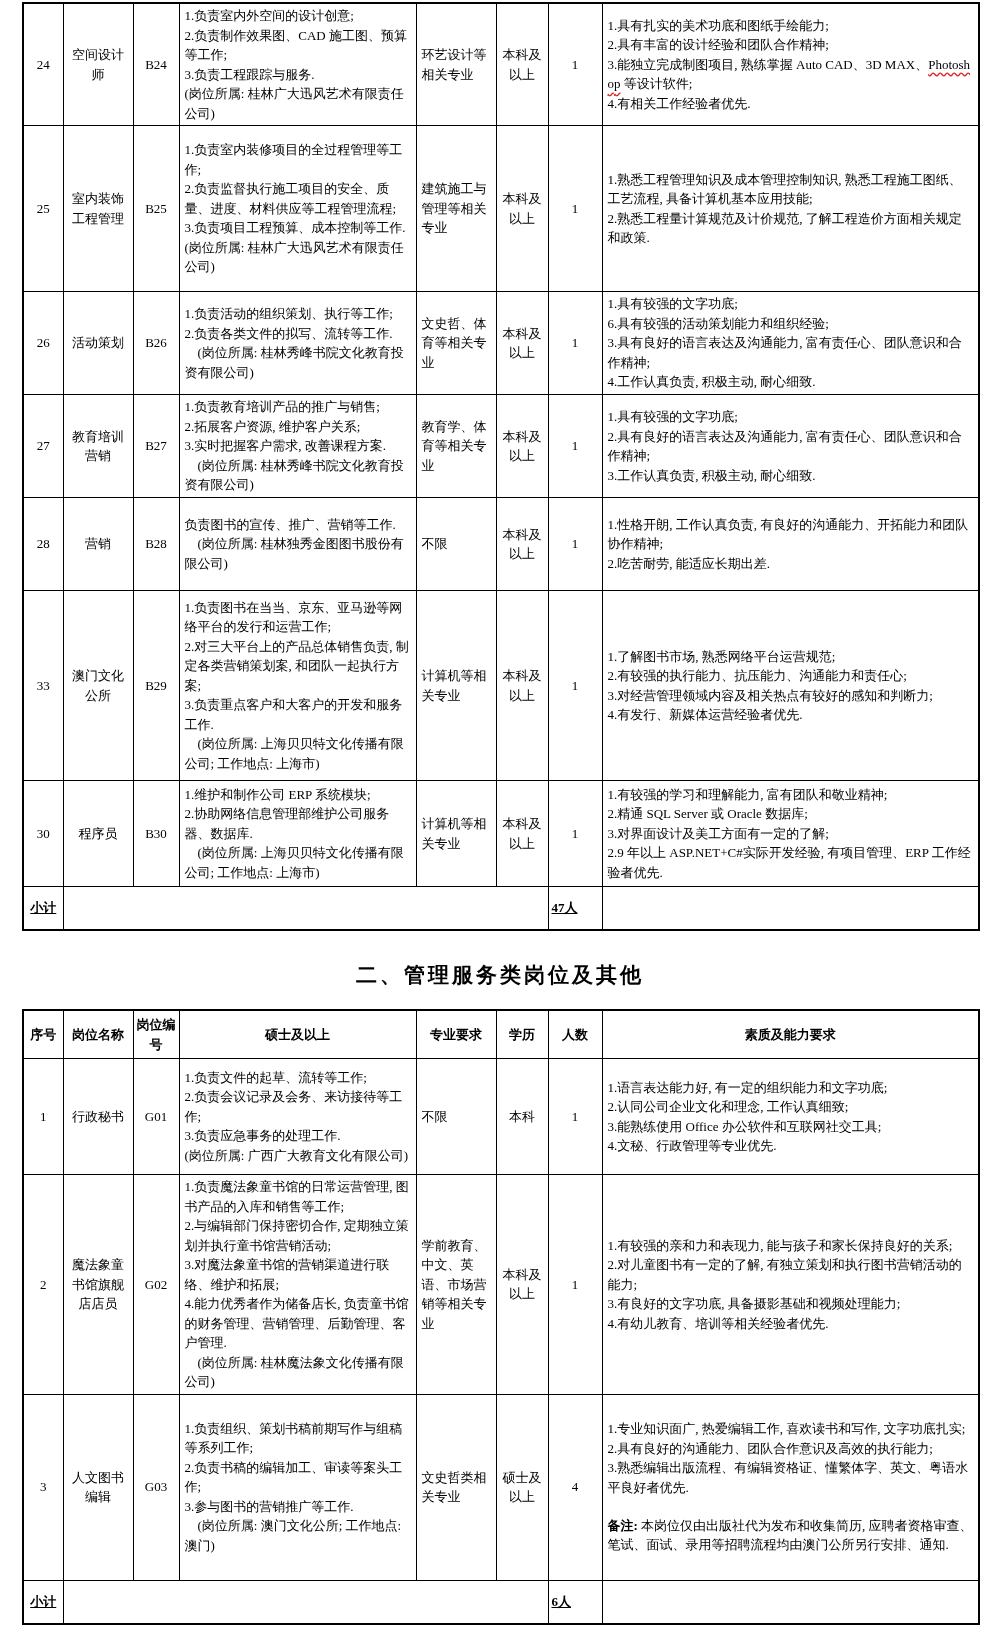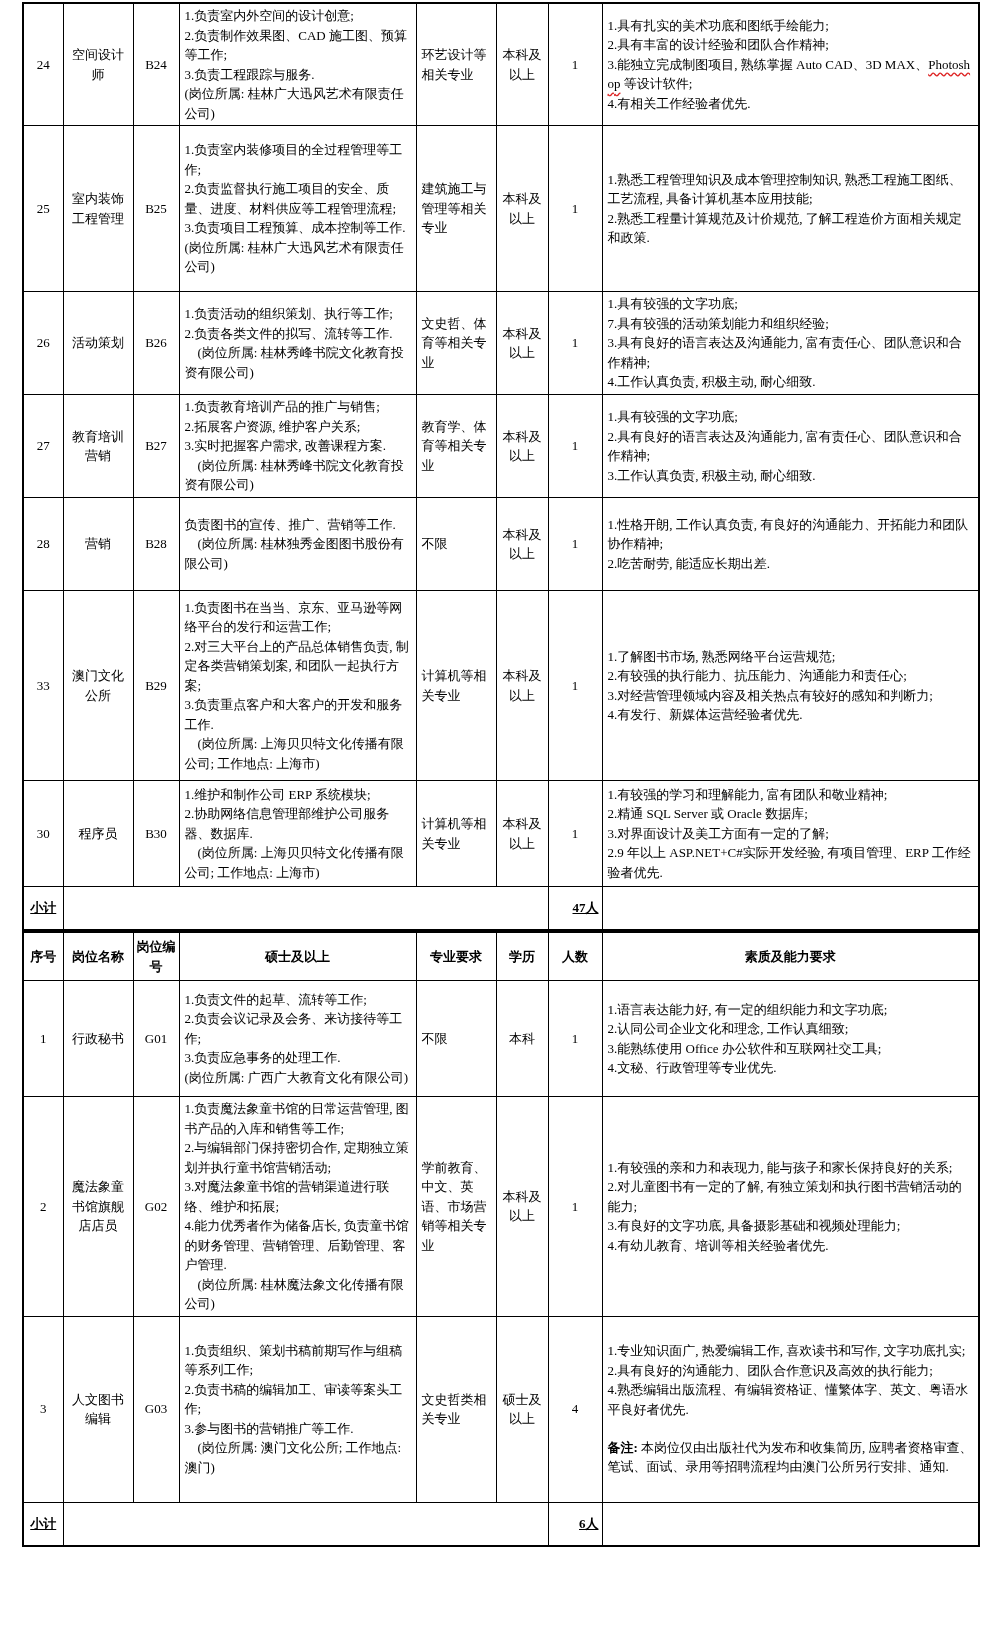--- a/index.html
+++ b/index.html
@@ -12,21 +12,21 @@
   th{font-weight:bold;text-align:center;padding:4px 2px;}
   .c-no,.c-name,.c-code,.c-degree,.c-count{text-align:center;padding:2px 3px;}
   .c-duties,.c-req,.c-major{text-align:left;}
   .line{margin:0;}
   .line.bold{font-weight:normal;}
   .line b{font-weight:bold;}
   .spacer{height:1.4em;}
   .squiggle{text-decoration:underline;text-decoration-style:wavy;text-decoration-color:#dd2222;text-underline-offset:3px;}
   .section-title{text-align:center;font-size:21px;font-weight:bold;letter-spacing:3px;margin:30px 0 20px 0;}
   .subtotal td{font-weight:bold;height:38px;text-decoration:underline;}
-  .subtotal .c-count{text-align:right;}
+  .subtotal .c-count{text-align:left;}
   
   #t1-body tr:nth-child(1){height:114px}
   #t1-body tr:nth-child(2){height:166px}
   #t1-body tr:nth-child(3){height:103px}
   #t1-body tr:nth-child(4){height:103px}
   #t1-body tr:nth-child(5){height:93px}
   #t1-body tr:nth-child(6){height:190px}
   #t1-body tr:nth-child(7){height:106px}
   #t2-head tr{height:48px}
   #t2-body tr:nth-child(1){height:116px}
@@ -98,21 +98,21 @@
           <td class="c-duties">
             <div class="line">1.负责活动的组织策划、执行等工作;</div>
             <div class="line">2.负责各类文件的拟写、流转等工作.</div>
             <div class="line bold">　(岗位所属: 桂林秀峰书院文化教育投资有限公司)</div>
           </td>
           <td class="c-major">文史哲、体育等相关专业</td>
           <td class="c-degree">本科及以上</td>
           <td class="c-count">1</td>
           <td class="c-req">
             <div class="line">1.具有较强的文字功底;</div>
-            <div class="line">7.具有较强的活动策划能力和组织经验;</div>
+            <div class="line">6.具有较强的活动策划能力和组织经验;</div>
             <div class="line">3.具有良好的语言表达及沟通能力, 富有责任心、团队意识和合作精神;</div>
             <div class="line">4.工作认真负责, 积极主动, 耐心细致.</div>
           </td>
         </tr>
         <tr>
           <td class="c-no">27</td>
           <td class="c-name">教育培训营销</td>
           <td class="c-code">B27</td>
           <td class="c-duties">
             <div class="line">1.负责教育培训产品的推广与销售;</div>
@@ -188,20 +188,21 @@
     <tbody>
       <tr class="subtotal">
         <td class="c-no">小计</td>
         <td colspan="5"></td>
         <td class="c-count">47人</td>
         <td></td>
       </tr>
     </tbody>
   </table>
 
+  <div class="section-title">二、管理服务类岗位及其他</div>
 
   <table>
     <colgroup>
       <col class="w-no">
         <col class="w-name">
         <col class="w-code">
         <col class="w-duties">
       <col class="w-major">
         <col class="w-degree">
         <col class="w-count">
@@ -270,21 +271,21 @@
             <div class="line">2.负责书稿的编辑加工、审读等案头工作;</div>
             <div class="line">3.参与图书的营销推广等工作.</div>
             <div class="line bold">　(岗位所属: 澳门文化公所; 工作地点: 澳门)</div>
           </td>
           <td class="c-major">文史哲类相关专业</td>
           <td class="c-degree">硕士及以上</td>
           <td class="c-count">4</td>
           <td class="c-req">
             <div class="line">1.专业知识面广, 热爱编辑工作, 喜欢读书和写作, 文字功底扎实;</div>
             <div class="line">2.具有良好的沟通能力、团队合作意识及高效的执行能力;</div>
-            <div class="line">4.熟悉编辑出版流程、有编辑资格证、懂繁体字、英文、粤语水平良好者优先.</div>
+            <div class="line">3.熟悉编辑出版流程、有编辑资格证、懂繁体字、英文、粤语水平良好者优先.</div>
             <div class="spacer"></div>
             <div class="line"><b>备注:</b> 本岗位仅由出版社代为发布和收集简历, 应聘者资格审查、笔试、面试、录用等招聘流程均由澳门公所另行安排、通知.</div>
           </td>
         </tr>
       </tbody>
     <tbody>
       <tr class="subtotal">
         <td class="c-no">小计</td>
         <td colspan="5"></td>
         <td class="c-count">6人</td>

